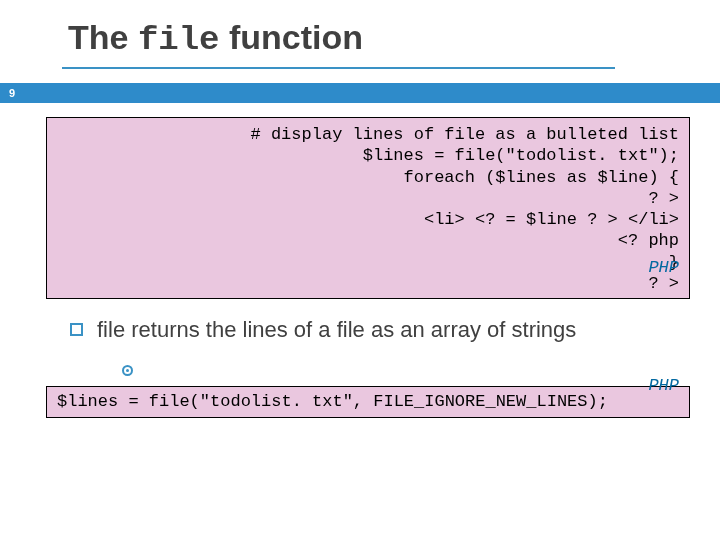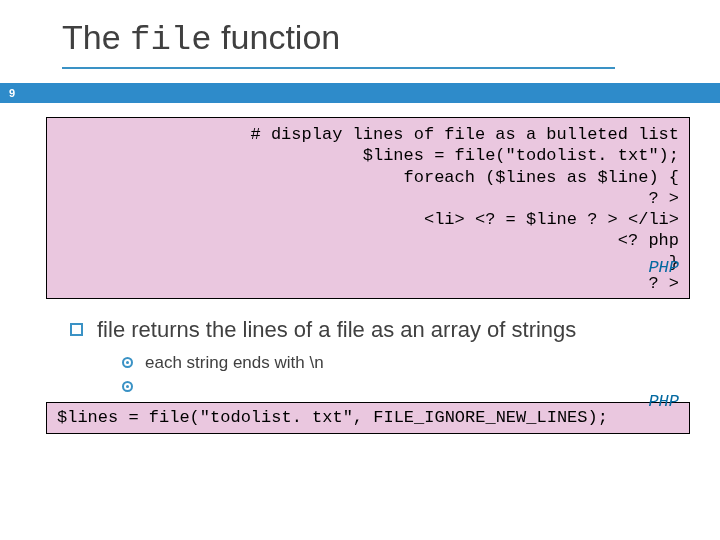--- a/index.html
+++ b/index.html
@@ -13,21 +13,22 @@
   }
   .slide {
     width: 720px;
     height: 540px;
     padding: 0;
   }
   .title {
     font-size: 34px;
     color: #404040;
     padding: 18px 0 8px 62px;
-    font-weight: normal;
+    font-weight: bold;
+    margin-left: 6px;
   }
   .title .mono {
     font-family: "Courier New", Courier, monospace;
   }
   .title-underline {
     border-bottom: 2px solid #3a92c5;
     margin-left: 62px;
     margin-right: 105px;
   }
   .bar {
@@ -76,21 +77,21 @@
   }
   .bullets {
     padding: 18px 0 0 24px;
   }
   .bullet-main {
     display: flex;
     align-items: flex-start;
     gap: 14px;
     font-size: 22px;
     color: #404040;
-    margin-bottom: 10px;
+    margin-bottom: 18px;
   }
   .bullet-main .marker {
     width: 13px;
     height: 13px;
     border: 2px solid #3a92c5;
     margin-top: 6px;
     flex-shrink: 0;
   }
   .sub-bullets {
     padding-left: 52px;
@@ -163,24 +164,20 @@
 <span class="php-label">PHP</span></div>
 
     <div class="bullets">
       <div class="bullet-main">
         <span class="marker"></span>
         <span>file returns the lines of a file as an array of strings</span>
       </div>
       <div class="sub-bullets">
         <div class="bullet-sub">
           <span class="marker"></span>
-          <span>each string ends with \n</span>
-        </div>
-        <div class="bullet-sub">
-          <span class="marker"></span>
         </div>
       </div>
     </div>
 
     <div class="codebox2"><span>$lines = file("todolist. txt", FILE_IGNORE_NEW_LINES);</span>
 <span class="php-label">PHP</span></div>
 
   </div>
 </div>
 

